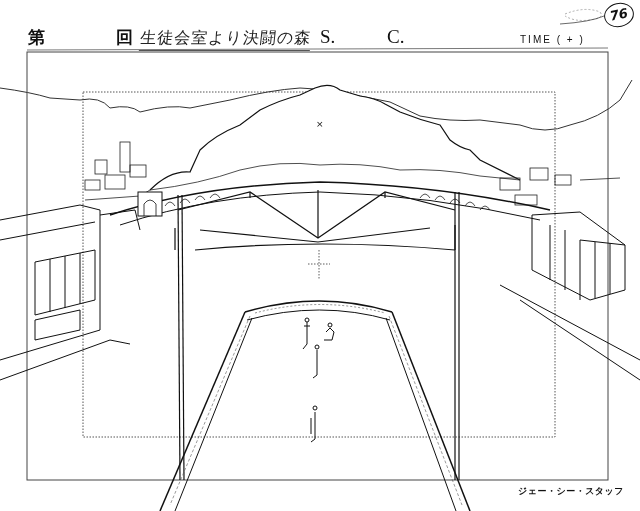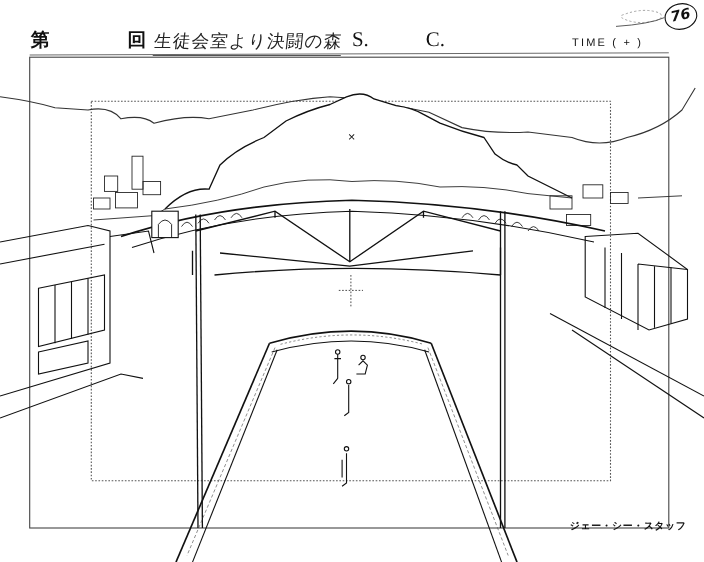--- a/index.html
+++ b/index.html
@@ -4,21 +4,21 @@
 <style>
   html, body { margin:0; padding:0; background:#ffffff; }
   body { width:640px; height:511px; position:relative; overflow:hidden; font-family:"DejaVu Serif", serif; color:#111; }
   .abs { position:absolute; }
   .hdr { font-size:17px; top:27px; line-height:20px; }
   .hdr-kanji { font-family:"DejaVu Serif", serif; font-weight:bold; }
   .title-hand { font-family:"DejaVu Sans", sans-serif; font-size:16px; letter-spacing:1px; top:28px; left:140px; color:#222; transform:skewX(-6deg); border-bottom:1px solid #555; padding-bottom:1px; }
   .sc { font-family:"Liberation Serif", serif; font-size:19px; top:26px; }
   .time { font-family:"Liberation Sans", sans-serif; font-size:10px; letter-spacing:2px; top:34px; left:520px; }
   .circle-num { left:604px; top:3px; width:28px; height:22px; border:1.5px solid #111; border-radius:50%; font-family:"DejaVu Sans", sans-serif; font-size:13px; font-style:italic; font-weight:bold; text-align:center; line-height:22px; transform:rotate(-12deg); }
-  .credit { font-family:Liberation Sans, sans-serif; font-size:9px; font-weight:bold; left:518px; top:472px; letter-spacing:0.5px; }
+  .credit { font-family:Liberation Sans, sans-serif; font-size:9px; font-weight:bold; left:518px; top:485px; letter-spacing:0.5px; }
   svg { position:absolute; left:0; top:0; }
 </style>
 </head>
 <body>
 
 <div class="abs hdr hdr-kanji" style="left:28px;">第</div>
 <div class="abs hdr hdr-kanji" style="left:116px;">回</div>
 <div class="abs title-hand">生徒会室より決闘の森</div>
 <div class="abs sc" style="left:320px;">S.</div>
 <div class="abs sc" style="left:387px;">C.</div>

